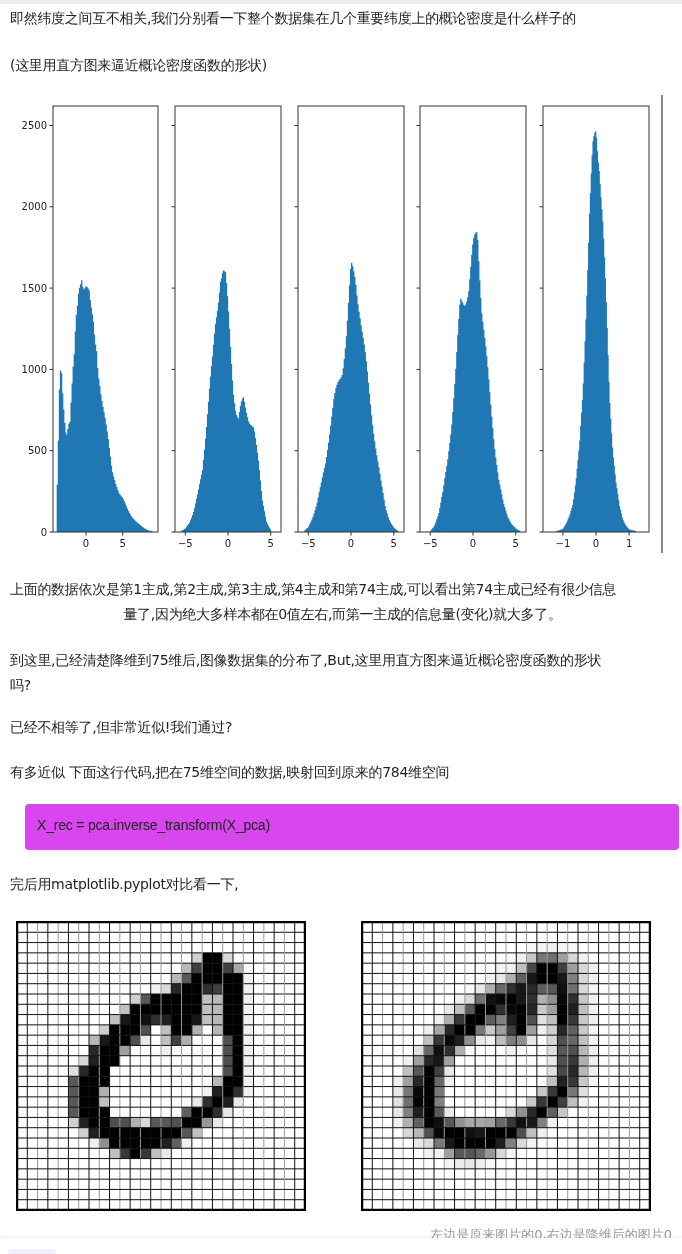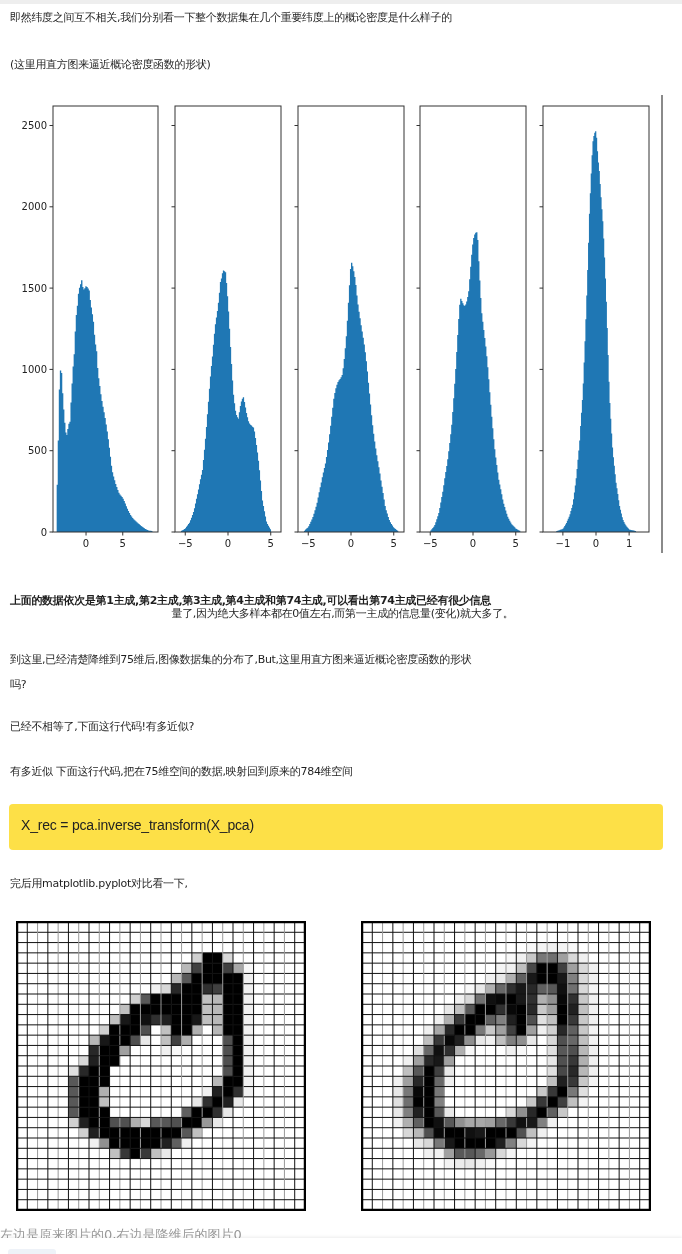--- a/index.html
+++ b/index.html
@@ -4,36 +4,36 @@
 <style>
   html, body { margin: 0; padding: 0; background: #fff; }
   body {
     width: 682px; height: 1254px; overflow: hidden; position: relative;
     font-family: "DejaVu Sans", "Liberation Sans", sans-serif;
     color: #222;
   }
   .topline { position: absolute; left: 0; top: 0; width: 682px; height: 4px; background: #eeeeee; }
   .p {
     position: absolute; left: 10px; width: 665px;
-    font-size: 11px; line-height: 26px; letter-spacing: -0.3px; color: #1f1f1f;
+    font-size: 14px; line-height: 26px; letter-spacing: -0.3px; color: #1f1f1f;
   }
   .hist-wrap { position: absolute; left: 0; top: 92px; width: 682px; height: 470px; }
   .hist-wrap svg { position: absolute; left: 0; top: 0; }
   .scroll-line { position: absolute; left: 661px; top: 95px; width: 2px; height: 458px; background: #8a8a8a; }
   .code {
-    position: absolute; left: 9px; top: 804px; width: 654px; height: 46px;
-    background: #fde047; border-radius: 4px;
+    position: absolute; left: 25px; top: 804px; width: 654px; height: 46px;
+    background: #d946ef; border-radius: 4px;
   }
   .code span {
     position: absolute; left: 12px; top: 13px;
     font-family: "Liberation Sans", sans-serif; font-size: 14px; color: #222; letter-spacing: -0.2px;
   }
   .digit { position: absolute; }
   .caption {
-    position: absolute; left: 0; width: 672px; top: 1226px; text-align: left;
+    position: absolute; left: 0; width: 672px; top: 1226px; text-align: right;
     font-size: 13px; color: #999;
   }
   .bottom-bar {
     position: absolute; left: 0; top: 1238px; width: 682px; height: 16px;
     background: #fff; box-shadow: 0 -1px 3px rgba(0,0,0,0.08);
   }
   .bottom-bar .pill {
     position: absolute; left: 8px; top: 11px; width: 48px; height: 8px; background: #eef2f8; border-radius: 3px;
   }
 </style>
@@ -128,27 +128,27 @@
         <text x="562.875" y="455" text-anchor="middle" font-size="10" fill="#222" font-family="DejaVu Sans, sans-serif">−1</text>
         <line x1="596" x2="596" y1="440" y2="443.5" stroke="#333333" stroke-width="1"></line>
         <text x="596" y="455" text-anchor="middle" font-size="10" fill="#222" font-family="DejaVu Sans, sans-serif">0</text>
         <line x1="629.125" x2="629.125" y1="440" y2="443.5" stroke="#333333" stroke-width="1"></line>
         <text x="629.125" y="455" text-anchor="middle" font-size="10" fill="#222" font-family="DejaVu Sans, sans-serif">1</text>
       </g>
     </svg>
 </div>
 <div class="scroll-line"></div>
 
-<div class="p" style="top:588px;font-weight:bold;">上面的数据依次是第1主成,第2主成,第3主成,第4主成和第74主成,可以看出第74主成已经有很少信息</div>
+<div class="p" style="top:576px;">上面的数据依次是第1主成,第2主成,第3主成,第4主成和第74主成,可以看出第74主成已经有很少信息</div>
 <div class="p" style="top:601px;text-align:center;">量了,因为绝大多样本都在0值左右,而第一主成的信息量(变化)就大多了。</div>
 
 <div class="p" style="top:647px;">到这里,已经清楚降维到75维后,图像数据集的分布了,But,这里用直方图来逼近概论密度函数的形状</div>
 <div class="p" style="top:672px;">吗?</div>
 
-<div class="p" style="top:714px;">已经不相等了,下面这行代码!有多近似?</div>
+<div class="p" style="top:714px;">已经不相等了,但非常近似!我们通过?</div>
 <div class="p" style="top:759px;">有多近似 下面这行代码,把在75维空间的数据,映射回到原来的784维空间</div>
 
 <div class="code">
   <span>X_rec = pca.inverse_transform(X_pca)</span>
 </div>
 
 <div class="p" style="top:871px;">完后用matplotlib.pyplot对比看一下,</div>
 
 <svg class="digit" id="digit-left" style="left:16px; top:921px;" width="290" height="290">
     <rect x="0" y="0" width="290" height="290" fill="#fff"></rect>

